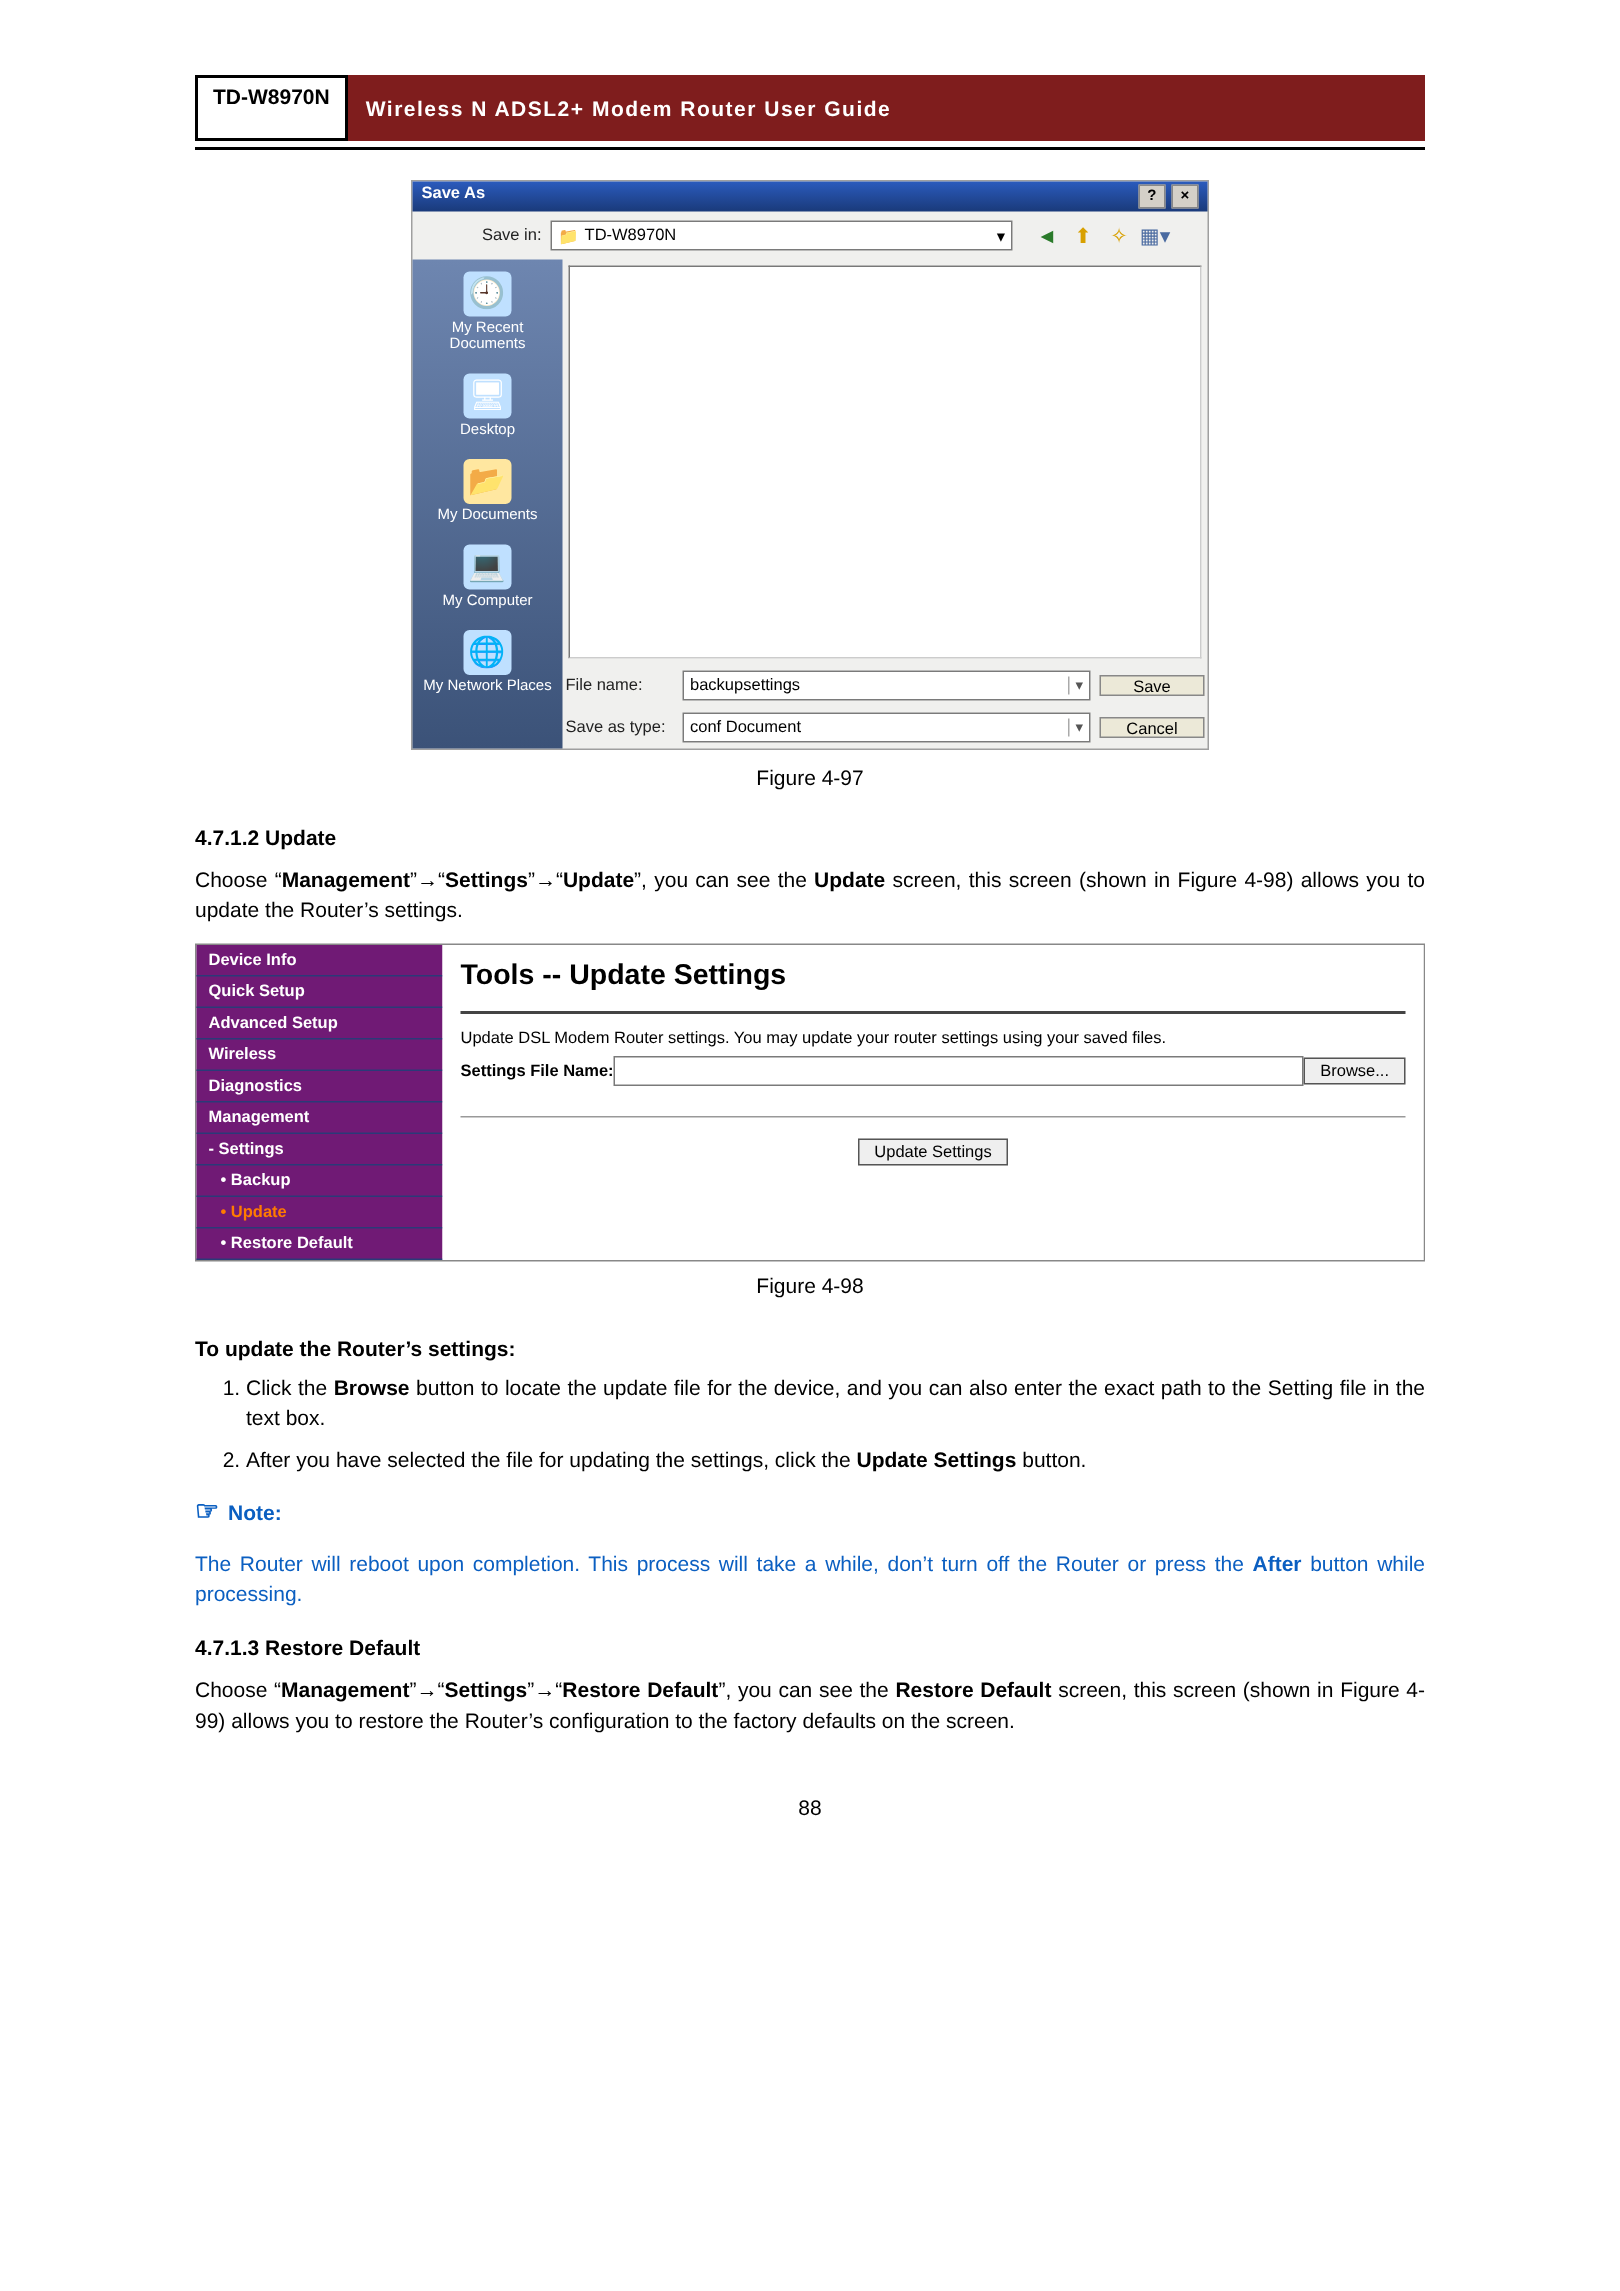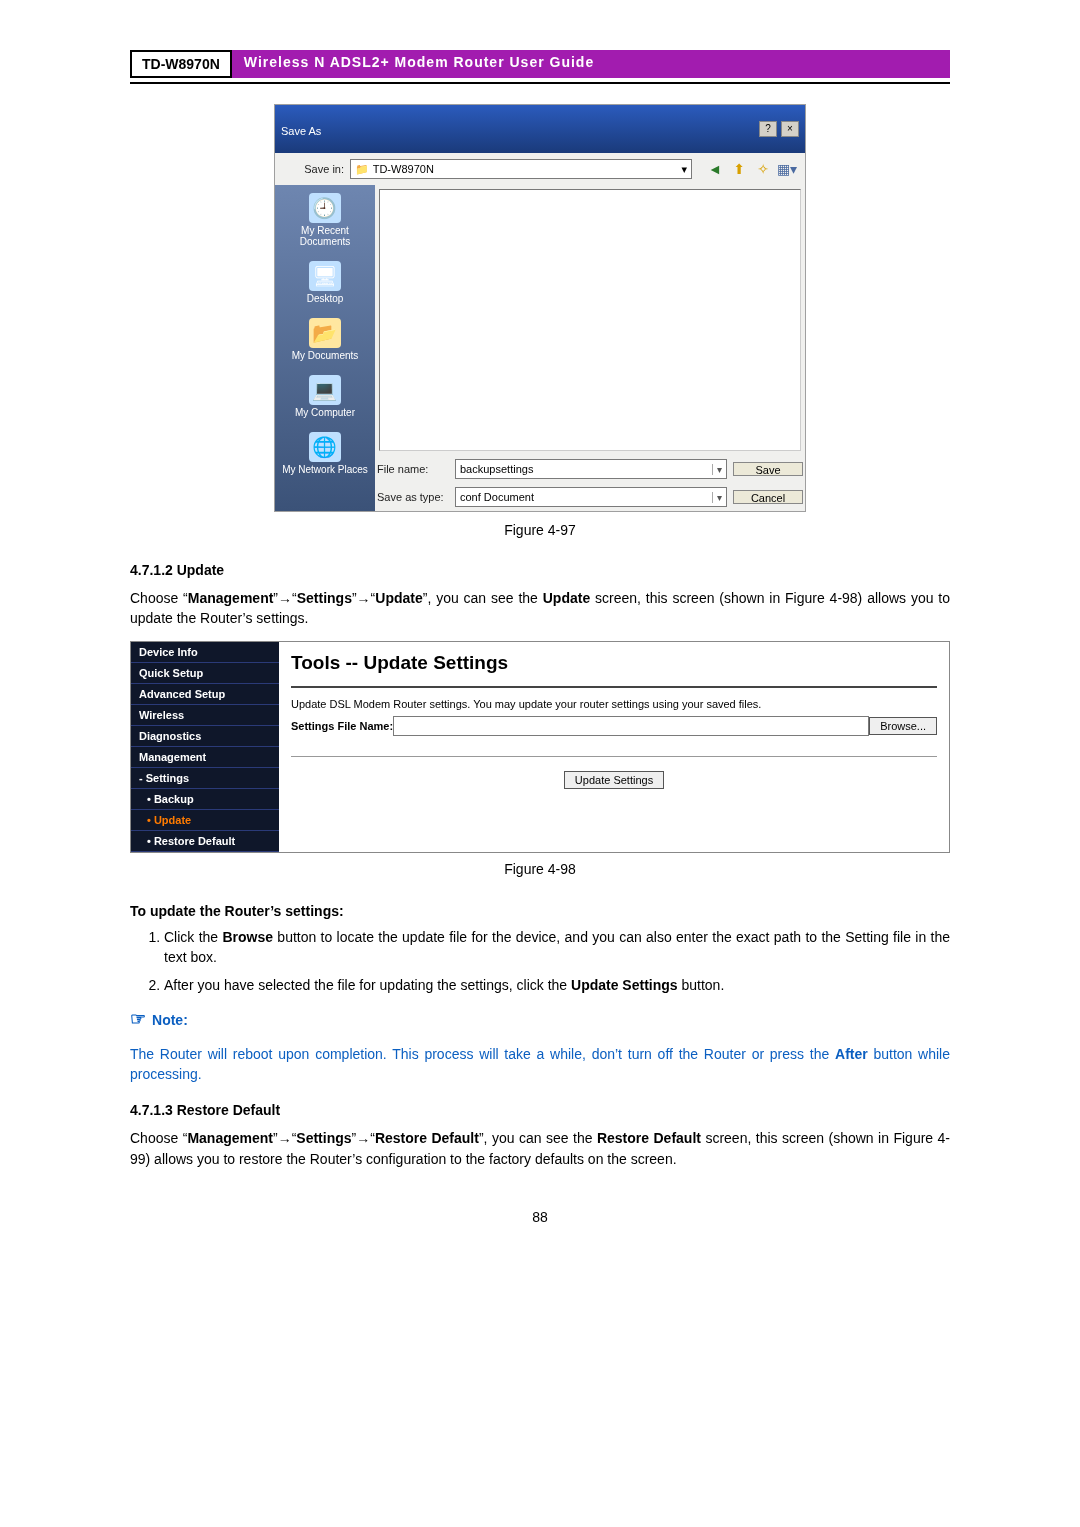--- a/index.html
+++ b/index.html
@@ -1,45 +1,45 @@
 <!DOCTYPE html>
 <html><head>
 <meta charset="utf-8">
 <style>
   body{margin:0;background:#fff;font-family:Arial,Helvetica,sans-serif;color:#000;font-size:14px}
   .page{width:820px;margin:50px auto;padding:0 20px}
   .hdr{display:flex;margin-bottom:4px}
   .hdr .model{background:#fff;color:#000;font-weight:bold;padding:4px 10px;border:2px solid #000}
-  .hdr .title{background:#a21caf;color:#fff;font-weight:bold;padding:4px 12px;flex:1;letter-spacing:1px}
+  .hdr .title{background:#7f1d1d;color:#fff;font-weight:bold;padding:14px 12px;flex:1;letter-spacing:1px}
   .hline{height:2px;background:#000;margin-bottom:20px}
   .saveas{width:530px;margin:0 auto 10px auto;border:1px solid #9f9f9f;background:#f0f0ee;font-size:11px}
-  .sa-title{background:linear-gradient(#2b5bbd,#1a3a7a);color:#fff;font-weight:normal;padding:16px 6px;display:flex;justify-content:space-between;align-items:flex-end}
+  .sa-title{background:linear-gradient(#2b5bbd,#1a3a7a);color:#fff;font-weight:bold;padding:2px 6px;display:flex;justify-content:space-between;align-items:flex-start}
   .sa-title .btns span{display:inline-block;width:16px;height:14px;background:#d4d0c8;border:1px solid #888;margin-left:1px;text-align:center;line-height:13px;font-size:10px;color:#000}
-  .sa-row{display:flex;align-items:center;padding:6px 9px;gap:6px}
+  .sa-row{display:flex;align-items:center;padding:6px 26px;gap:6px}
   .sa-row label{width:60px;text-align:right;color:#222}
   .sa-combo{border:1px solid #7a7a7a;background:#fff;height:18px;padding:0 4px;display:flex;align-items:center;flex:1}
   .sa-combo .folder{color:#e0a000;margin-right:4px}
   .sa-toolbar{display:flex;gap:6px;margin-left:8px}
   .sa-toolbar span{width:18px;height:18px;display:inline-flex;align-items:center;justify-content:center;font-size:14px}
   .sa-body{display:flex}
   .sa-left{width:100px;background:linear-gradient(#6e86b0,#3b5278);padding:8px 0;display:flex;flex-direction:column;align-items:center;gap:14px}
   .sa-left .item{text-align:center;color:#fff;font-size:10px;line-height:11px}
   .sa-left .ico{width:32px;height:30px;margin:0 auto 2px auto;border-radius:4px;display:flex;align-items:center;justify-content:center;font-size:20px}
   .sa-right{flex:1;background:#fff;min-height:260px;border:1px inset #ccc;margin:4px}
   .sa-bottom{display:flex;align-items:center;padding:4px 2px;gap:6px}
   .sa-bottom label{width:72px;text-align:left;color:#222}
   .sa-bottom .combo{flex:1;border:1px solid #7a7a7a;background:#fff;height:18px;padding:0 4px;display:flex;align-items:center;justify-content:space-between}
   .sa-bottom .combo::after{content:"▾";color:#555;font-size:10px;border-left:1px solid #aaa;padding-left:4px}
   .sa-bottom button{width:70px;height:14px;font-size:11px;background:#ece9d8;border:1px solid #888}
   .figcap{text-align:center;margin:8px 0 24px 0}
   .sect-num{font-weight:bold;margin-bottom:10px}
   .para{margin:6px 0;line-height:1.45;text-align:justify}
   .arrow::after{content:"→"}
   .router-ui{display:flex;border:1px solid #888;margin:12px 0 8px 0;font-size:11px}
-  .nav{width:148px;background:#0f172a;color:#fff}
+  .nav{width:164px;background:#701a75;color:#fff}
   .nav div{padding:4px 8px;border-bottom:1px solid #2a3a78}
   .nav .bold{font-weight:bold;color:#fff}
   .nav .sub{padding-left:16px;font-weight:bold}
   .nav .active{color:#ff7b00}
   .router-ui .content{flex:1;padding:6px 12px;background:#fff}
   .content h3{margin:4px 0 12px 0;font-size:19px}
   .content hr{border:none;border-top:2px solid #444;margin:2px 0 10px 0}
   .content .row{display:flex;align-items:center;gap:0;margin:6px 0}
   .content .row label{font-weight:bold}
   .content input[type=text]{flex:1;border:1px solid #7a7a7a;height:16px}

